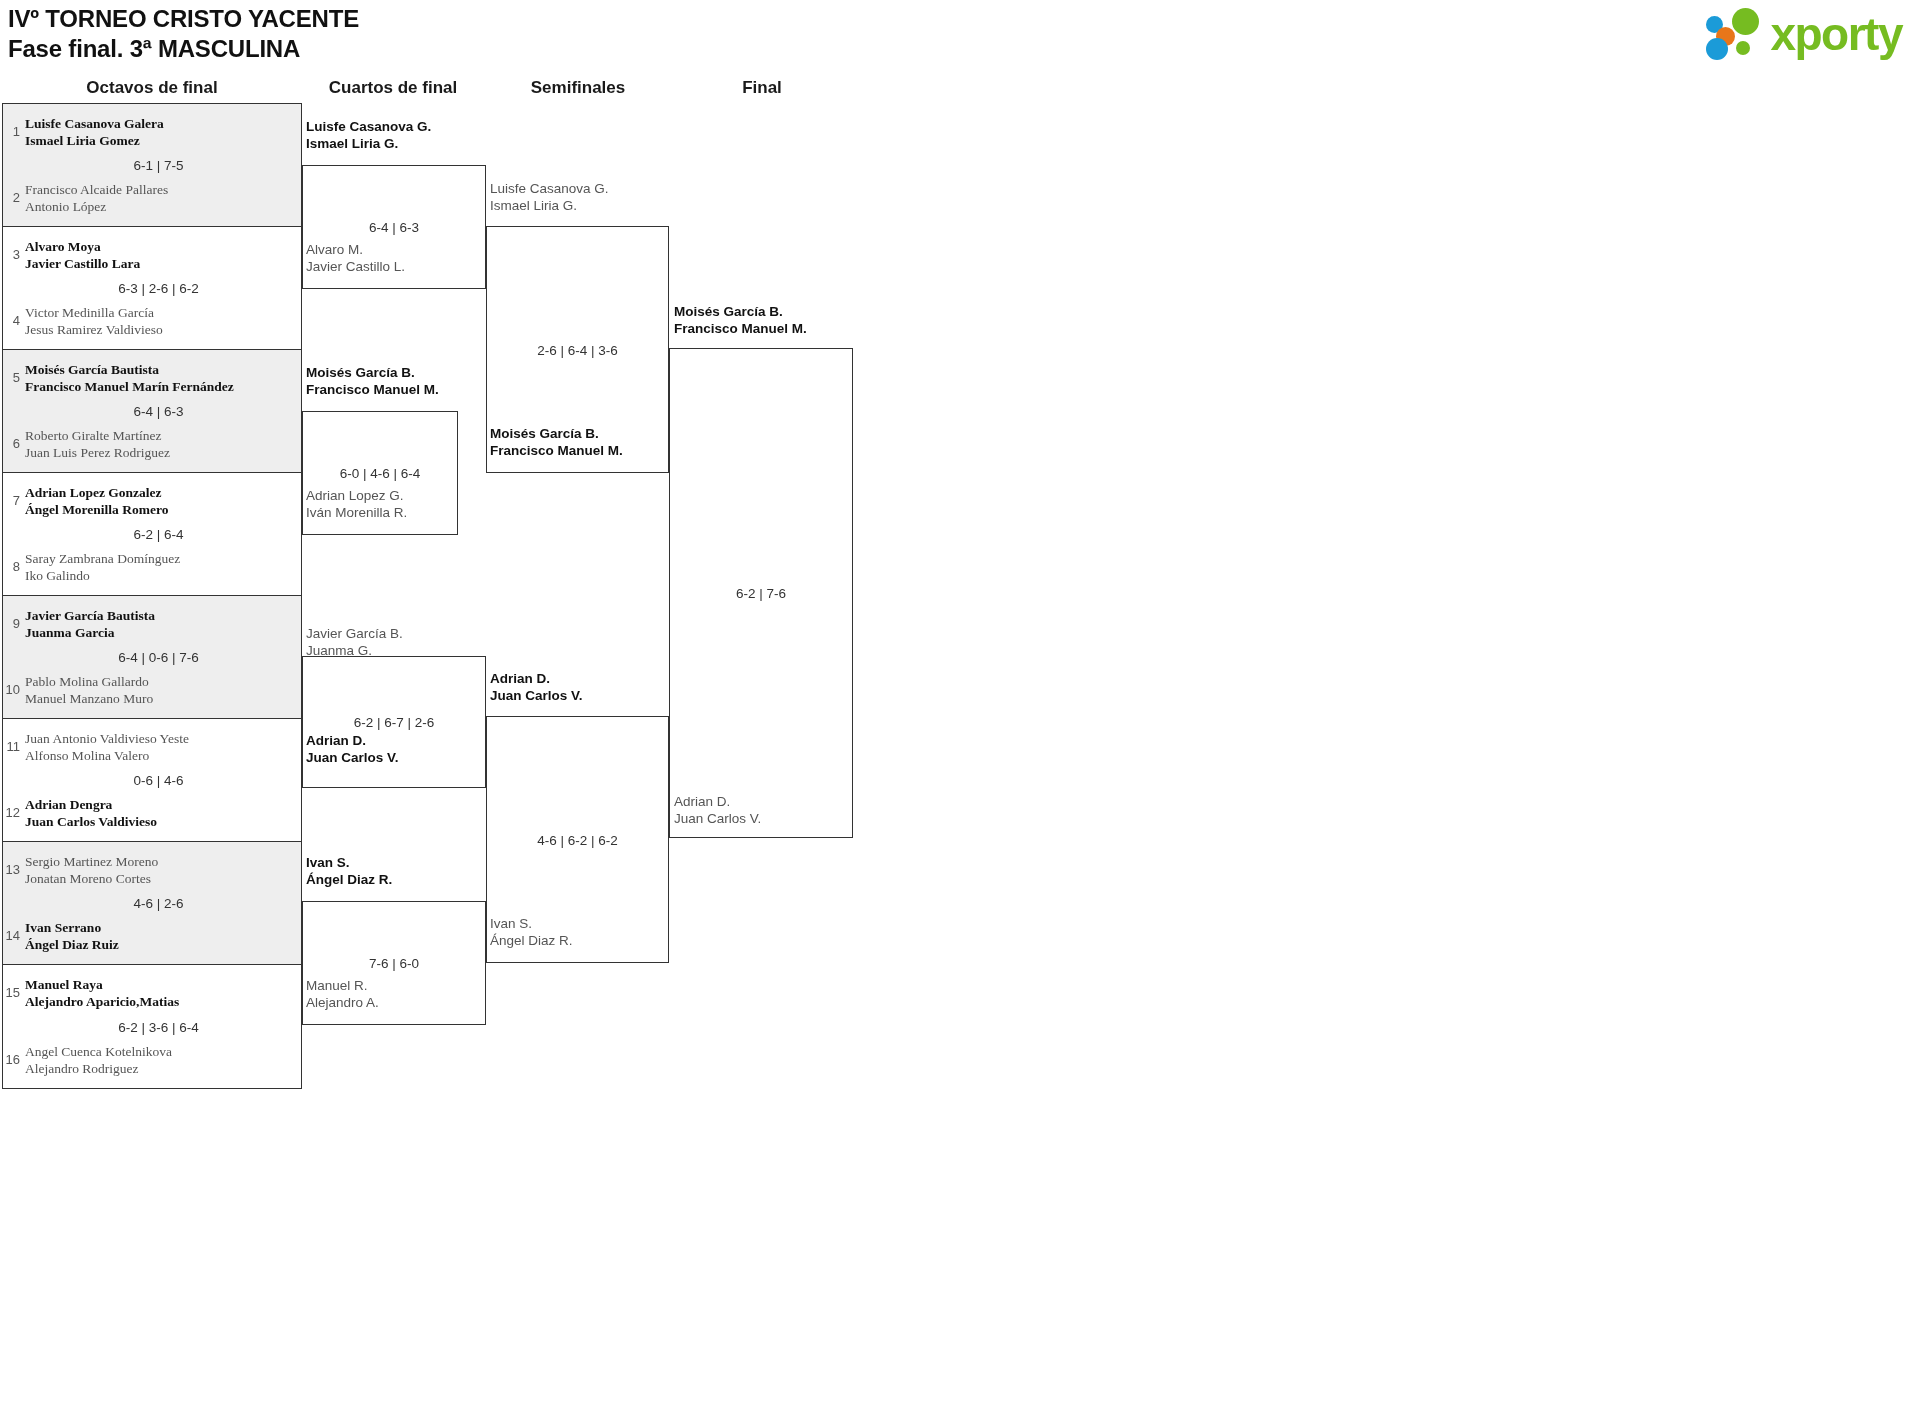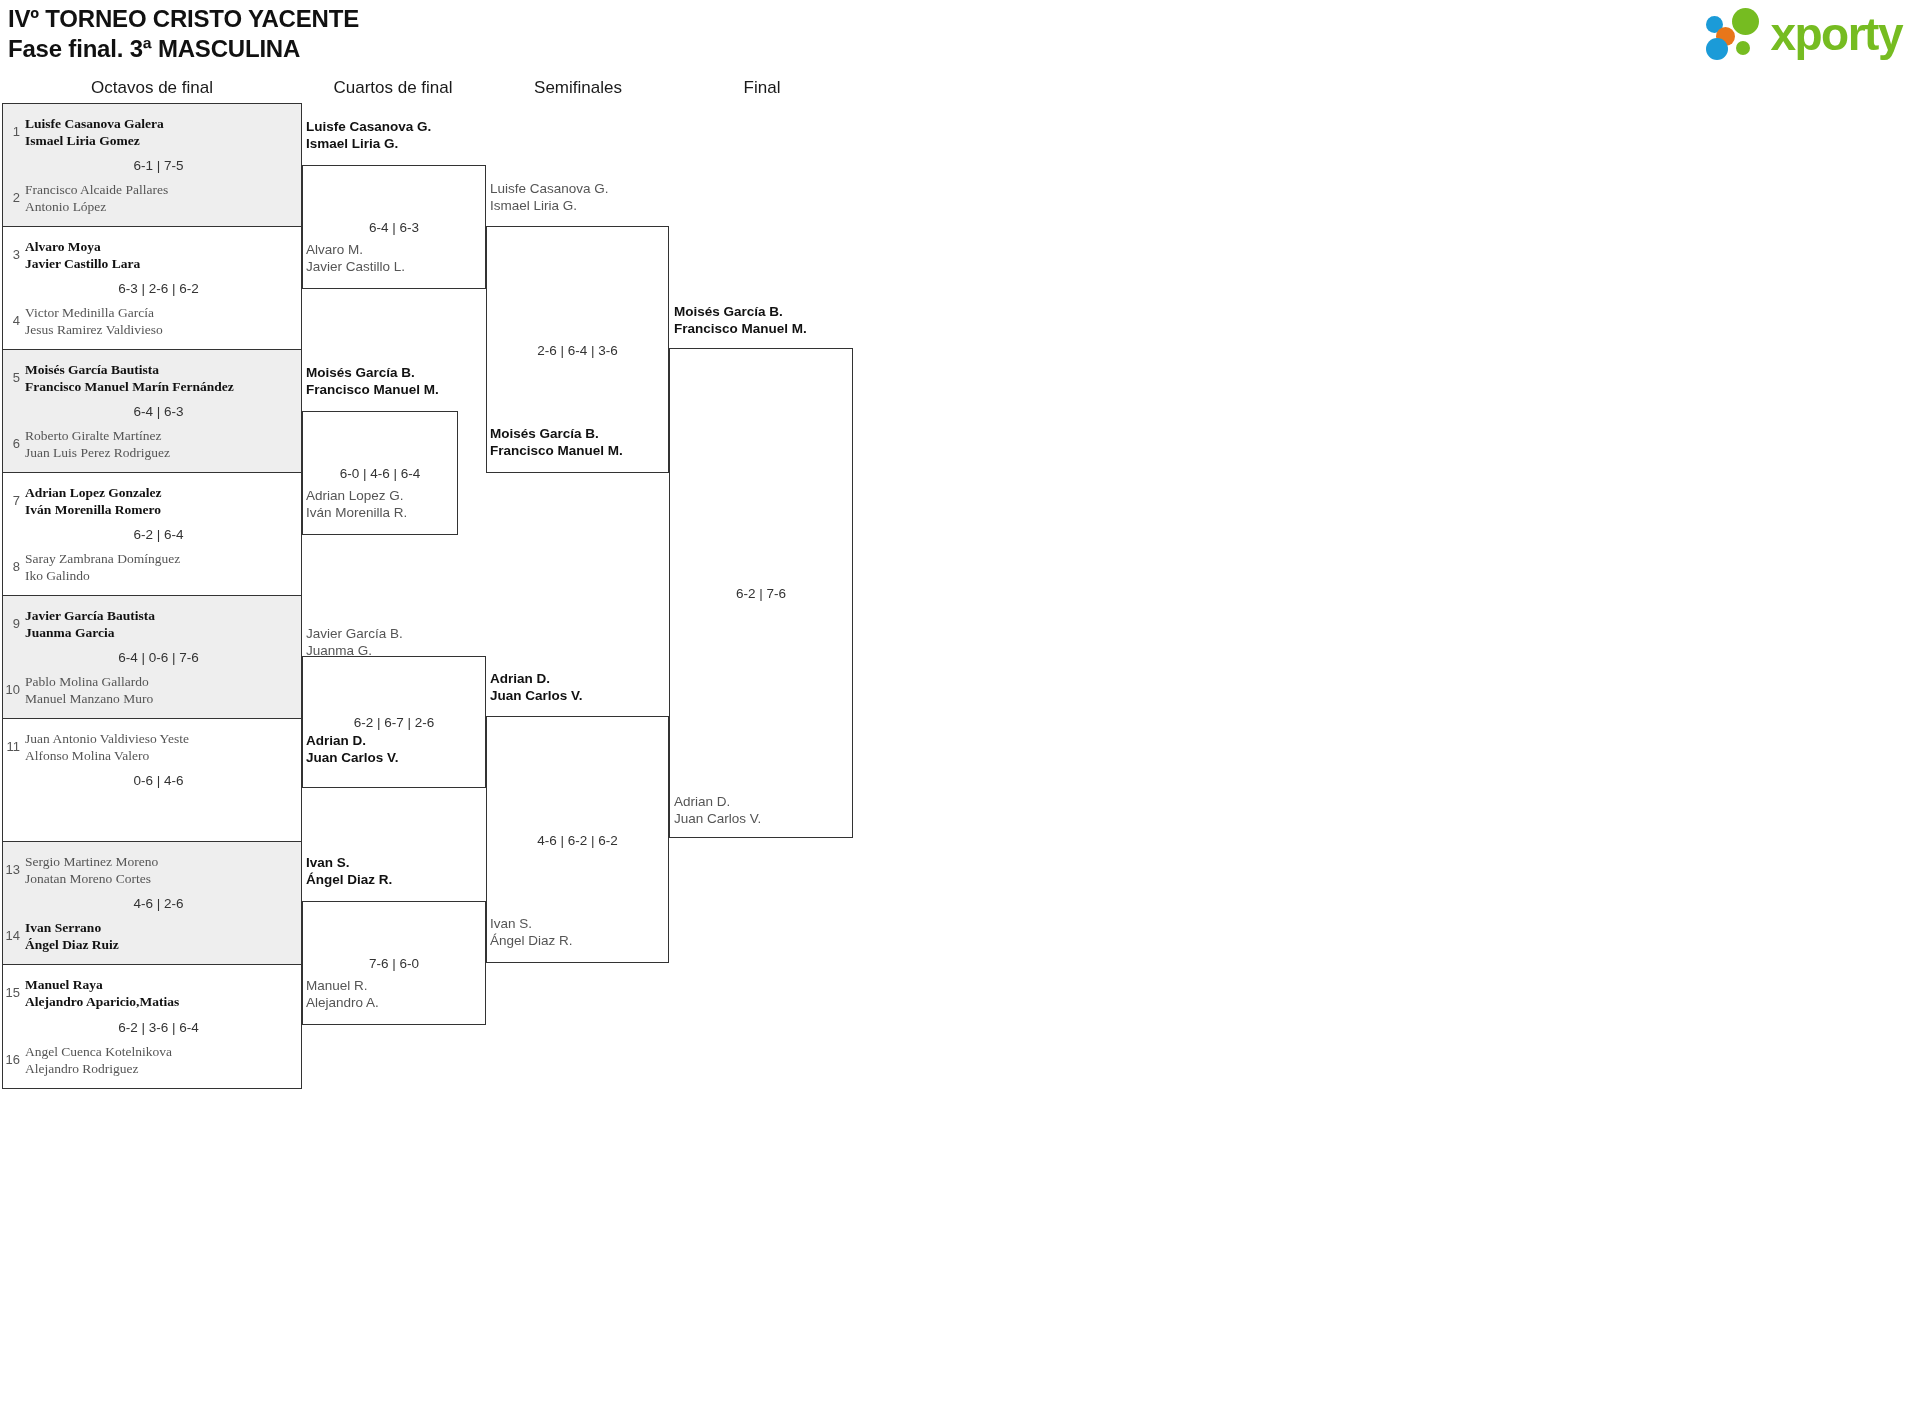--- a/index.html
+++ b/index.html
@@ -23,21 +23,21 @@
   .dot.d1 { width: 17px; height: 17px; left: 0px;  top: 8px;  background: #1b9bd8; }
   .dot.d2 { width: 27px; height: 27px; left: 26px; top: 0px;  background: #76bc21; }
   .dot.d3 { width: 19px; height: 19px; left: 10px; top: 19px; background: #e8761a; }
   .dot.d4 { width: 22px; height: 22px; left: 0px;  top: 30px; background: #1b9bd8; }
   .dot.d5 { width: 14px; height: 14px; left: 30px; top: 33px; background: #76bc21; }
   .logo-text { font-size: 46px; font-weight: bold; color: #76bc21; letter-spacing: -1.5px; line-height: 46px; }
 
   
   .round-head {
     position: absolute; font-size: 17px; color: #1a1a1a; text-align: center;
-    font-weight: normal; white-space: nowrap;
+    font-weight: bold; white-space: nowrap;
   }
 
   
   .r1 { position: absolute; left: 2px; top: 103px; width: 300px; border: 1px solid #333333; }
   .r1-match { position: relative; height: 123px; border-bottom: 1px solid #333333; }
   .r1-match:last-child { border-bottom: none; }
   .r1-match.shade { background: #eeeeee; }
   .r1-slot { position: absolute; left: 0; width: 100%; height: 40px; display: flex; }
   .r1-slot.top { top: 8px; }
   .r1-slot.bot { bottom: 8px; }
@@ -143,21 +143,21 @@
         <div class="nm">Juan Luis Perez Rodriguez</div>
           </div>
       </div>
     </div>
 
     <div class="r1-match">
       <div class="r1-slot top winner">
         <div class="seed">7</div>
         <div class="names">
             <div class="nm">Adrian Lopez Gonzalez</div>
-        <div class="nm">Iván Morenilla Romero</div>
+        <div class="nm">Ángel Morenilla Romero</div>
           </div>
       </div>
       <div class="r1-score">6-2 | 6-4</div>
       <div class="r1-slot bot loser">
         <div class="seed">8</div>
         <div class="names">
             <div class="nm">Saray Zambrana Domínguez</div>
         <div class="nm">Iko Galindo</div>
           </div>
       </div>
@@ -183,20 +183,27 @@
 
     <div class="r1-match">
       <div class="r1-slot top loser">
         <div class="seed">11</div>
         <div class="names">
             <div class="nm">Juan Antonio Valdivieso Yeste</div>
         <div class="nm">Alfonso Molina Valero</div>
           </div>
       </div>
       <div class="r1-score">0-6 | 4-6</div>
+      <div class="r1-slot bot winner">
+        <div class="seed">12</div>
+        <div class="names">
+            <div class="nm">Adrian Dengra</div>
+        <div class="nm">Juan Carlos Valdivieso</div>
+          </div>
+      </div>
     </div>
 
     <div class="r1-match shade">
       <div class="r1-slot top loser">
         <div class="seed">13</div>
         <div class="names">
             <div class="nm">Sergio Martinez Moreno</div>
         <div class="nm">Jonatan Moreno Cortes</div>
           </div>
       </div>

